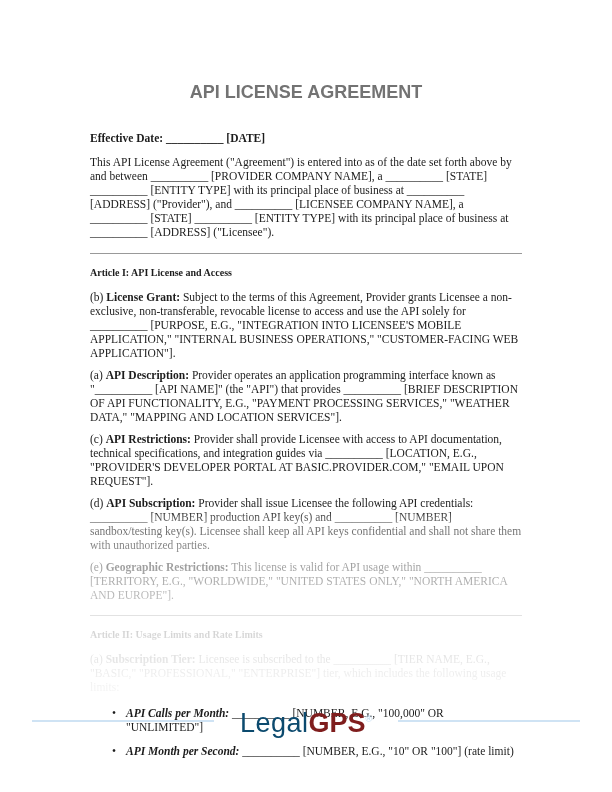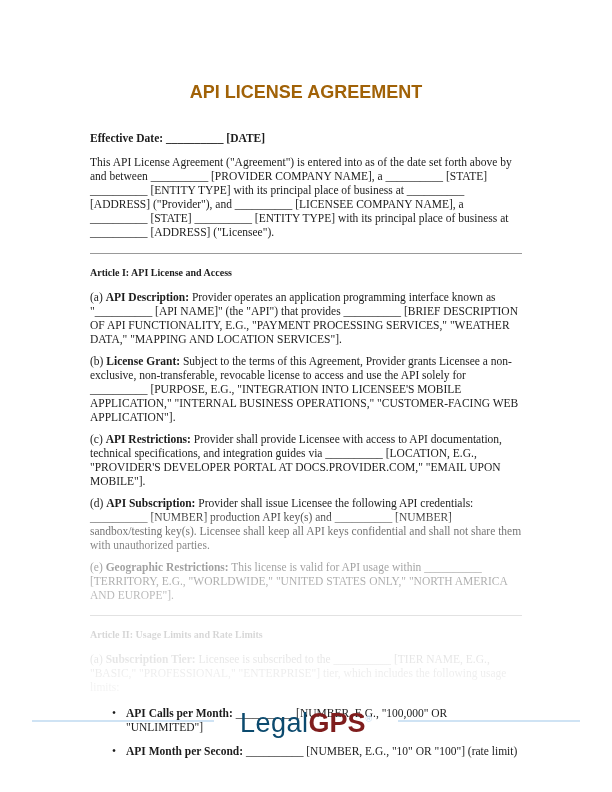--- a/index.html
+++ b/index.html
@@ -15,21 +15,21 @@
   .content {
     padding: 81px 90px 0 90px;
     font-size: 11.5px;
     line-height: 14px;
   }
   .title {
     font-family: "Liberation Sans", sans-serif;
     font-size: 18px;
     line-height: 23px;
     font-weight: bold;
-    color: #a16207;
+    color: #737373;
     text-align: center;
     margin: 0 0 27px 0;
   }
   .effective {
     font-weight: bold;
     margin: 0 0 10px 0;
   }
   .para { margin: 0 0 8px 0; }
   .para b { font-weight: bold; }
   .heading {
@@ -45,21 +45,21 @@
   }
   .rule1 { margin: 14px 0 12px 0; }
   .rule2 { margin: 13px 0 12px 0; border-top-color: #888888; }
   .bullet {
     display: flex;
     margin: 12px 0 0 22px;
     line-height: 14px;
   }
   .bullet + .bullet { margin-top: 10px; }
   .dot { width: 14px; flex: 0 0 14px; }
-  .btext b { font-weight: bold; }
+  .btext b { font-weight: bold; font-style: italic; }
   .fade-overlay {
     position: absolute;
     left: 0; right: 0;
     top: 511px;
     height: 191px;
     pointer-events: none;
     background: linear-gradient(to bottom,
       rgba(255,255,255,0)    0%,
       rgba(255,255,255,0.28) 4%,
       rgba(255,255,255,0.55) 26%,
@@ -107,25 +107,25 @@
     <h1 class="title">API LICENSE AGREEMENT</h1>
 
     <p class="effective">Effective Date: __________ [DATE]</p>
 
     <p class="para">This API License Agreement ("Agreement") is entered into as of the date set forth above by and between __________ [PROVIDER COMPANY NAME], a __________ [STATE] __________ [ENTITY TYPE] with its principal place of business at __________ [ADDRESS] ("Provider"), and __________ [LICENSEE COMPANY NAME], a __________ [STATE] __________ [ENTITY TYPE] with its principal place of business at __________ [ADDRESS] ("Licensee").</p>
 
     <hr class="rule rule1">
 
     <h2 class="heading">Article I: API License and Access</h2>
 
+    <p class="para"><span>(b)</span> <b>License Grant:</b> <span>Subject to the terms of this Agreement, Provider grants Licensee a non-exclusive, non-transferable, revocable license to access and use the API solely for __________ [PURPOSE, E.G., "INTEGRATION INTO LICENSEE'S MOBILE APPLICATION," "INTERNAL BUSINESS OPERATIONS," "CUSTOMER-FACING WEB APPLICATION"].</span></p>
+
     <p class="para"><span>(a)</span> <b>API Description:</b> <span>Provider operates an application programming interface known as "__________ [API NAME]" (the "API") that provides __________ [BRIEF DESCRIPTION OF API FUNCTIONALITY, E.G., "PAYMENT PROCESSING SERVICES," "WEATHER DATA," "MAPPING AND LOCATION SERVICES"].</span></p>
 
-    <p class="para"><span>(b)</span> <b>License Grant:</b> <span>Subject to the terms of this Agreement, Provider grants Licensee a non-exclusive, non-transferable, revocable license to access and use the API solely for __________ [PURPOSE, E.G., "INTEGRATION INTO LICENSEE'S MOBILE APPLICATION," "INTERNAL BUSINESS OPERATIONS," "CUSTOMER-FACING WEB APPLICATION"].</span></p>
-
-    <p class="para"><span>(c)</span> <b>API Restrictions:</b> <span>Provider shall provide Licensee with access to API documentation, technical specifications, and integration guides via __________ [LOCATION, E.G., "PROVIDER'S DEVELOPER PORTAL AT DOCS.PROVIDER.COM," "EMAIL UPON MOBILE"].</span></p>
+    <p class="para"><span>(c)</span> <b>API Restrictions:</b> <span>Provider shall provide Licensee with access to API documentation, technical specifications, and integration guides via __________ [LOCATION, E.G., "PROVIDER'S DEVELOPER PORTAL AT BASIC.PROVIDER.COM," "EMAIL UPON REQUEST"].</span></p>
 
     <p class="para"><span>(d)</span> <b>API Subscription:</b> <span>Provider shall issue Licensee the following API credentials: __________ [NUMBER] production API key(s) and __________ [NUMBER] sandbox/testing key(s). Licensee shall keep all API keys confidential and shall not share them with unauthorized parties.</span></p>
 
     <p class="para"><span>(e)</span> <b>Geographic Restrictions:</b> <span>This license is valid for API usage within __________ [TERRITORY, E.G., "WORLDWIDE," "UNITED STATES ONLY," "NORTH AMERICA AND EUROPE"].</span></p>
 
     <hr class="rule rule2">
 
     <h2 class="heading">Article II: Usage Limits and Rate Limits</h2>
 
     <p class="para"><span>(a)</span> <b>Subscription Tier:</b> <span>Licensee is subscribed to the __________ [TIER NAME, E.G., "BASIC," "PROFESSIONAL," "ENTERPRISE"] tier, which includes the following usage limits:</span></p>

